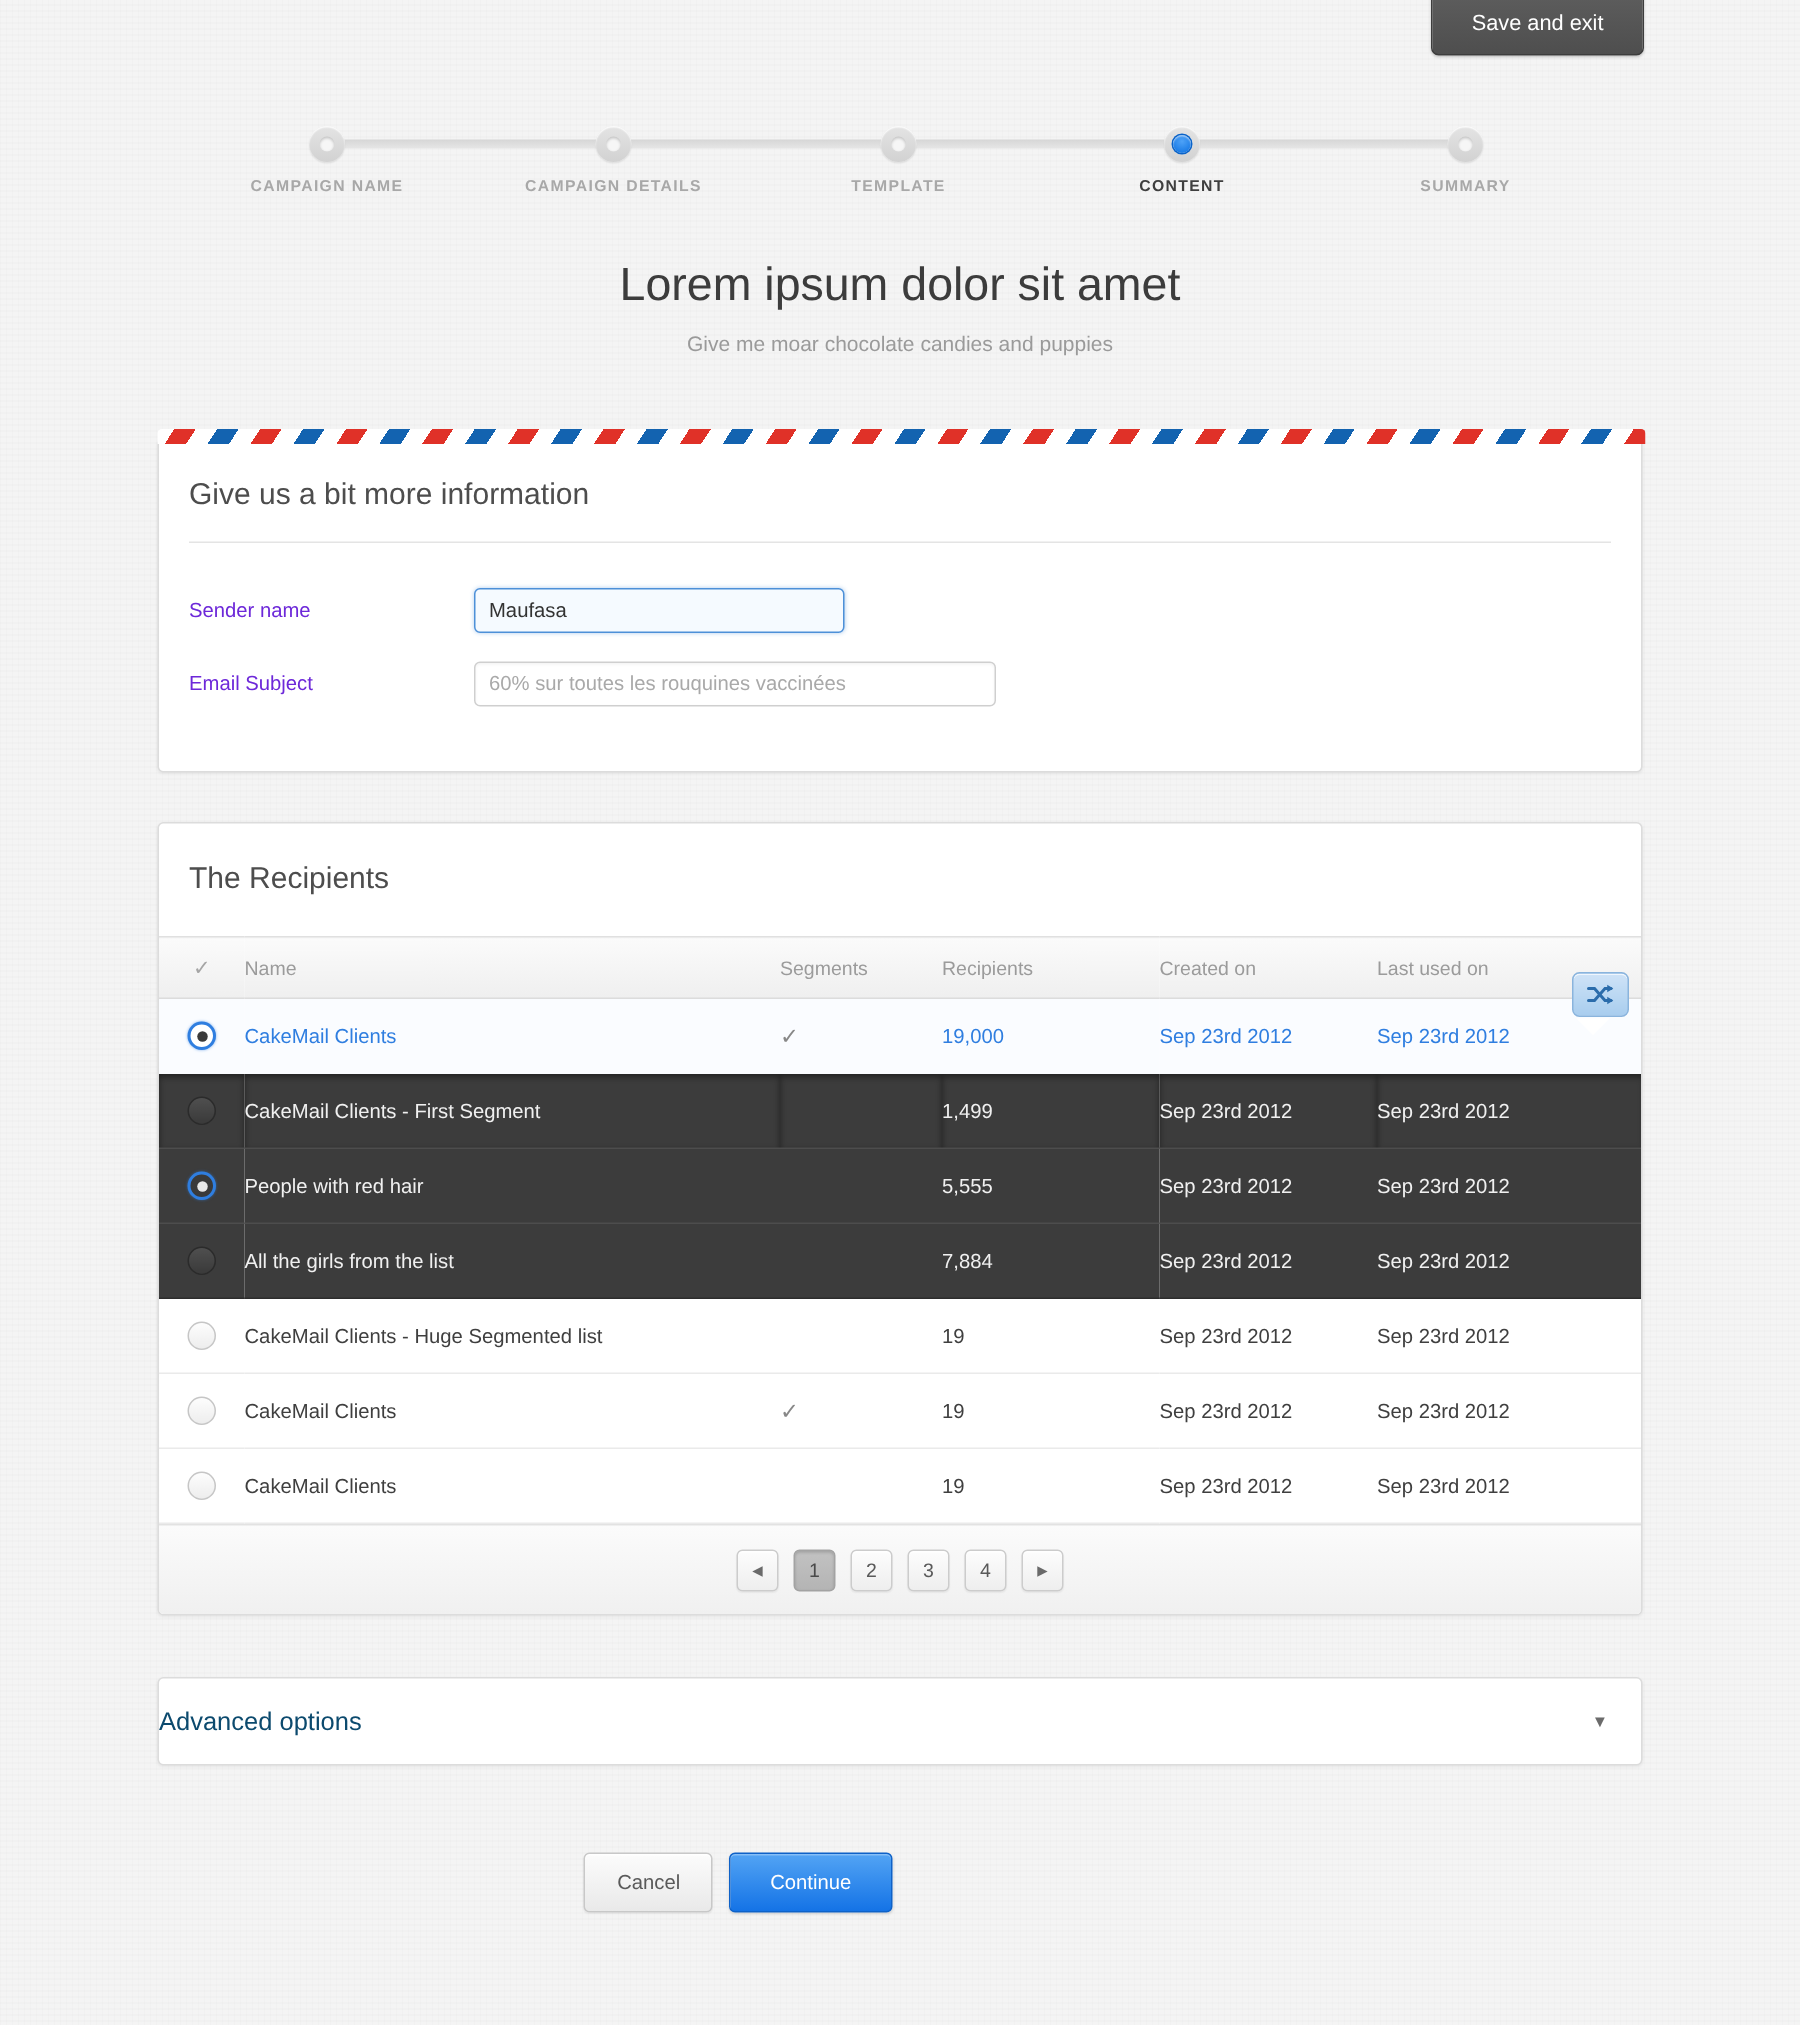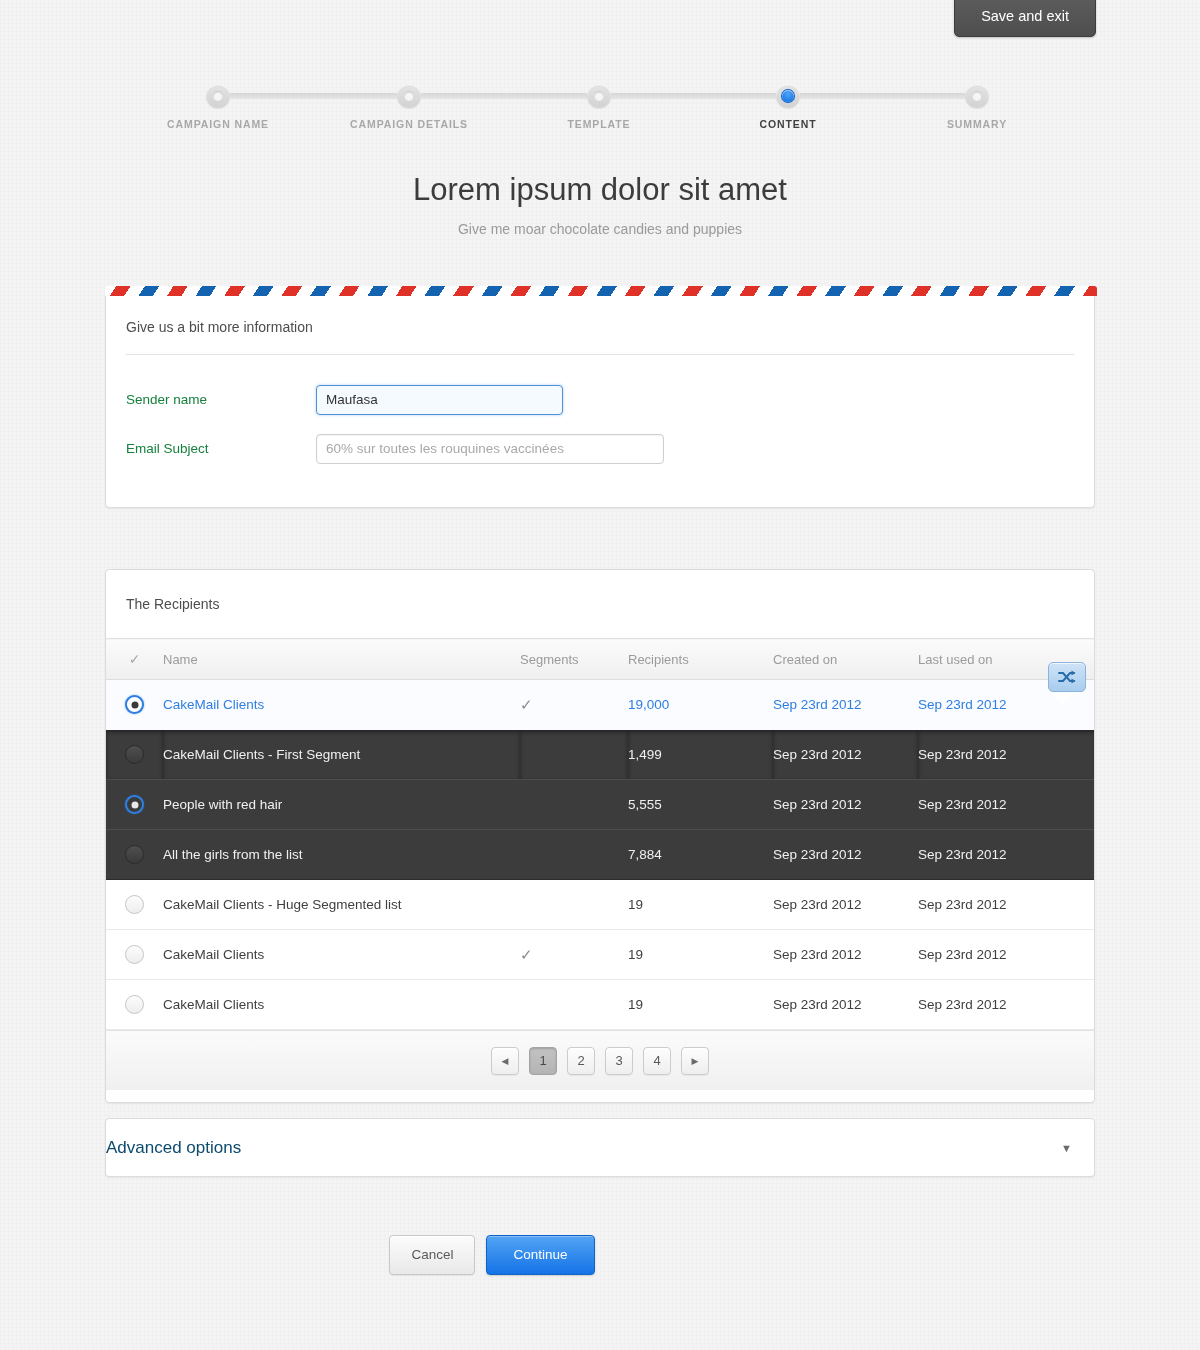--- a/index.html
+++ b/index.html
@@ -80,44 +80,44 @@
     background:#ffffff;
     background-image:repeating-linear-gradient(
       -57deg,
       #e03128 0px, #e03128 12px,
       #ffffff 12px, #ffffff 24px,
       #1363b0 24px, #1363b0 36px,
       #ffffff 36px, #ffffff 48px
     );
   }
   .card-title{
-    font-size:14px; color:#4d4d4d; padding:26px 0 0 20px;
+    font-size:20px; color:#4d4d4d; padding:26px 0 0 20px;
   }
   .card-rule{ height:1px; background:#e4e4e4; margin:19px 20px 0 20px; }
 
   .form-body{ padding:20px 20px 34px 20px; }
   .form-row{ display:flex; align-items:center; height:49px; }
-  .form-label{ width:190px; font-size:13.5px; color:#15803d; }
+  .form-label{ width:190px; font-size:13.5px; color:#6d28d9; }
   .txt{
     height:30px; border:1px solid #cfcfcf; border-radius:4px;
     background:#fff; font-family:"Liberation Sans",sans-serif;
     font-size:13.5px; color:#444; padding:0 9px; outline:none;
     box-shadow:inset 0 1px 2px rgba(0,0,0,.05);
   }
   .txt::placeholder{ color:#a9a9a9; }
   .txt.w250{ width:247px; }
   .txt.w350{ width:348px; }
   .txt.focused{
     border:1px solid #4d90d8; background:#f5faff;
     box-shadow:0 0 3px rgba(77,144,216,.45);
     color:#333;
   }
 
   
-  .recipients-card{ top:569px; padding-bottom:12px; overflow:hidden; }
+  .recipients-card{ top:548px; padding-bottom:0; overflow:hidden; }
   .tbl{ width:100%; border-collapse:collapse; table-layout:fixed; }
   .tbl th{
     background:linear-gradient(to bottom,#fbfbfb,#efefef);
     border-top:1px solid #e0e0e0; border-bottom:1px solid #dcdcdc;
     font-weight:normal; font-size:13px; color:#9b9b9b;
     text-align:left; height:41px; padding:0;
   }
   .tbl td{ font-size:13.5px; height:50px; padding:0; border-bottom:1px solid #eaeaea; }
   .c-check{ width:57px; text-align:center !important; }
   .c-name { width:357px; }

